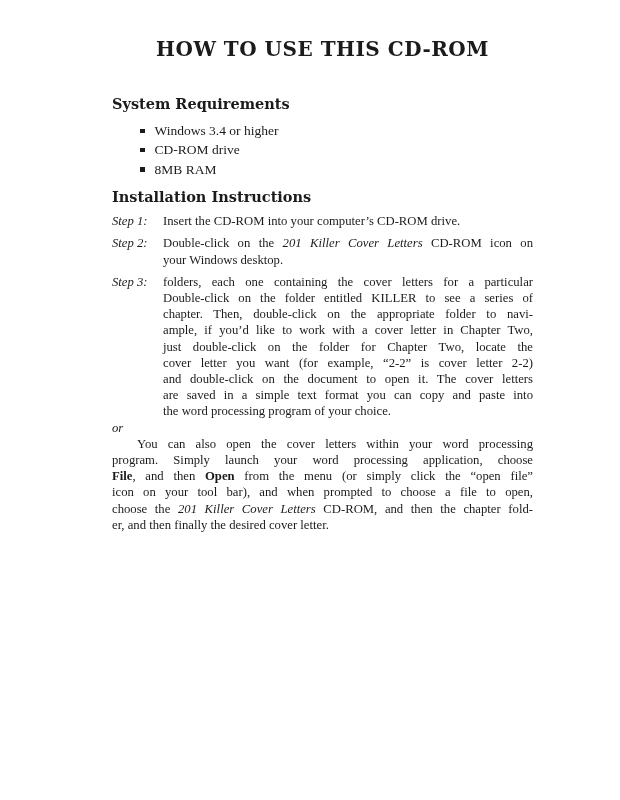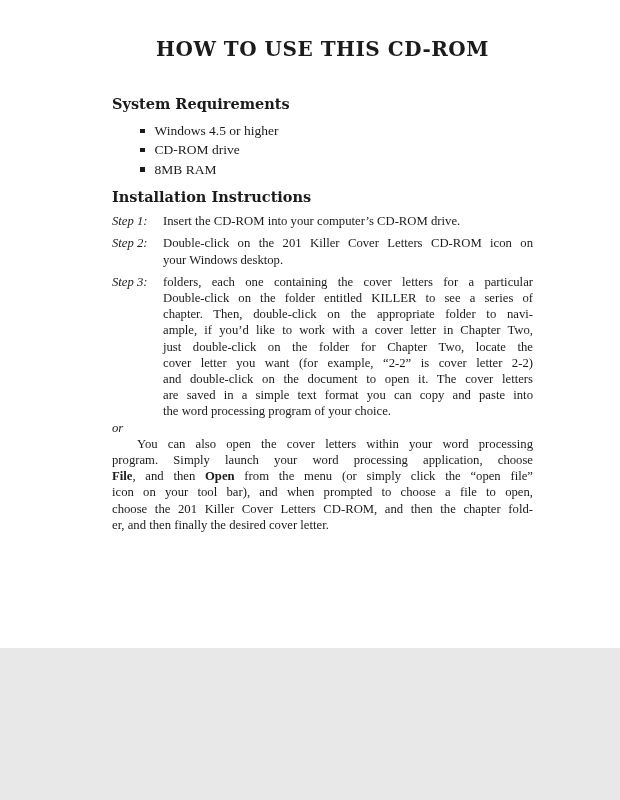--- a/index.html
+++ b/index.html
@@ -1,19 +1,19 @@
 <!DOCTYPE html>
 <html><head>
 <meta charset="utf-8">
 <style>
   html, body { margin: 0; padding: 0; background: #e8e8e8; }
   .page {
     position: relative;
     width: 620px;
-    height: 648px;
+    height: 800px;
     margin: 0 auto;
     background: #ffffff;
     box-sizing: border-box;
     padding: 38px 87px 0 112px;
     font-family: "Liberation Serif", serif;
     color: #1b1b1b;
     overflow: hidden;
   }
   .title {
     margin: 0;
@@ -58,42 +58,42 @@
   .step-body { flex: 1; min-width: 0; }
 
   .tline {
     font-size: 12.7px;
     line-height: 16.2px;
     text-align: justify;
     text-align-last: justify;
   }
   .tline.last   { text-align-last: left; }
   .tline.indent { padding-left: 25px; }
-  .tline .italic { }
+  .tline .italic { font-style: italic; }
   .tline .bold   { font-weight: bold; }
 
   .or-sep {
     font-style: italic;
     font-size: 12.7px;
     line-height: 16.2px;
     text-align: left;
   }
   .closing { }
 </style>
 </head>
 <body>
 
 <div class="page">
 
   <h1 class="title">HOW TO USE THIS CD-ROM</h1>
 
   <h2 class="sec-heading h-sysreq">System Requirements</h2>
 
   <div class="bullet-list" id="sysreq-list">
-      <div class="bullet-item"><span class="bullet-square"></span><span>Windows 4.5 or higher</span></div>
+      <div class="bullet-item"><span class="bullet-square"></span><span>Windows 3.4 or higher</span></div>
       <div class="bullet-item"><span class="bullet-square"></span><span>CD-ROM drive</span></div>
       <div class="bullet-item"><span class="bullet-square"></span><span>8MB RAM</span></div>
     </div>
 
   <h2 class="sec-heading h-install">Installation Instructions</h2>
 
   <div class="steps" id="steps">
       <div class="step">
         <div class="step-label">Step 1:</div>
         <div class="step-body">

